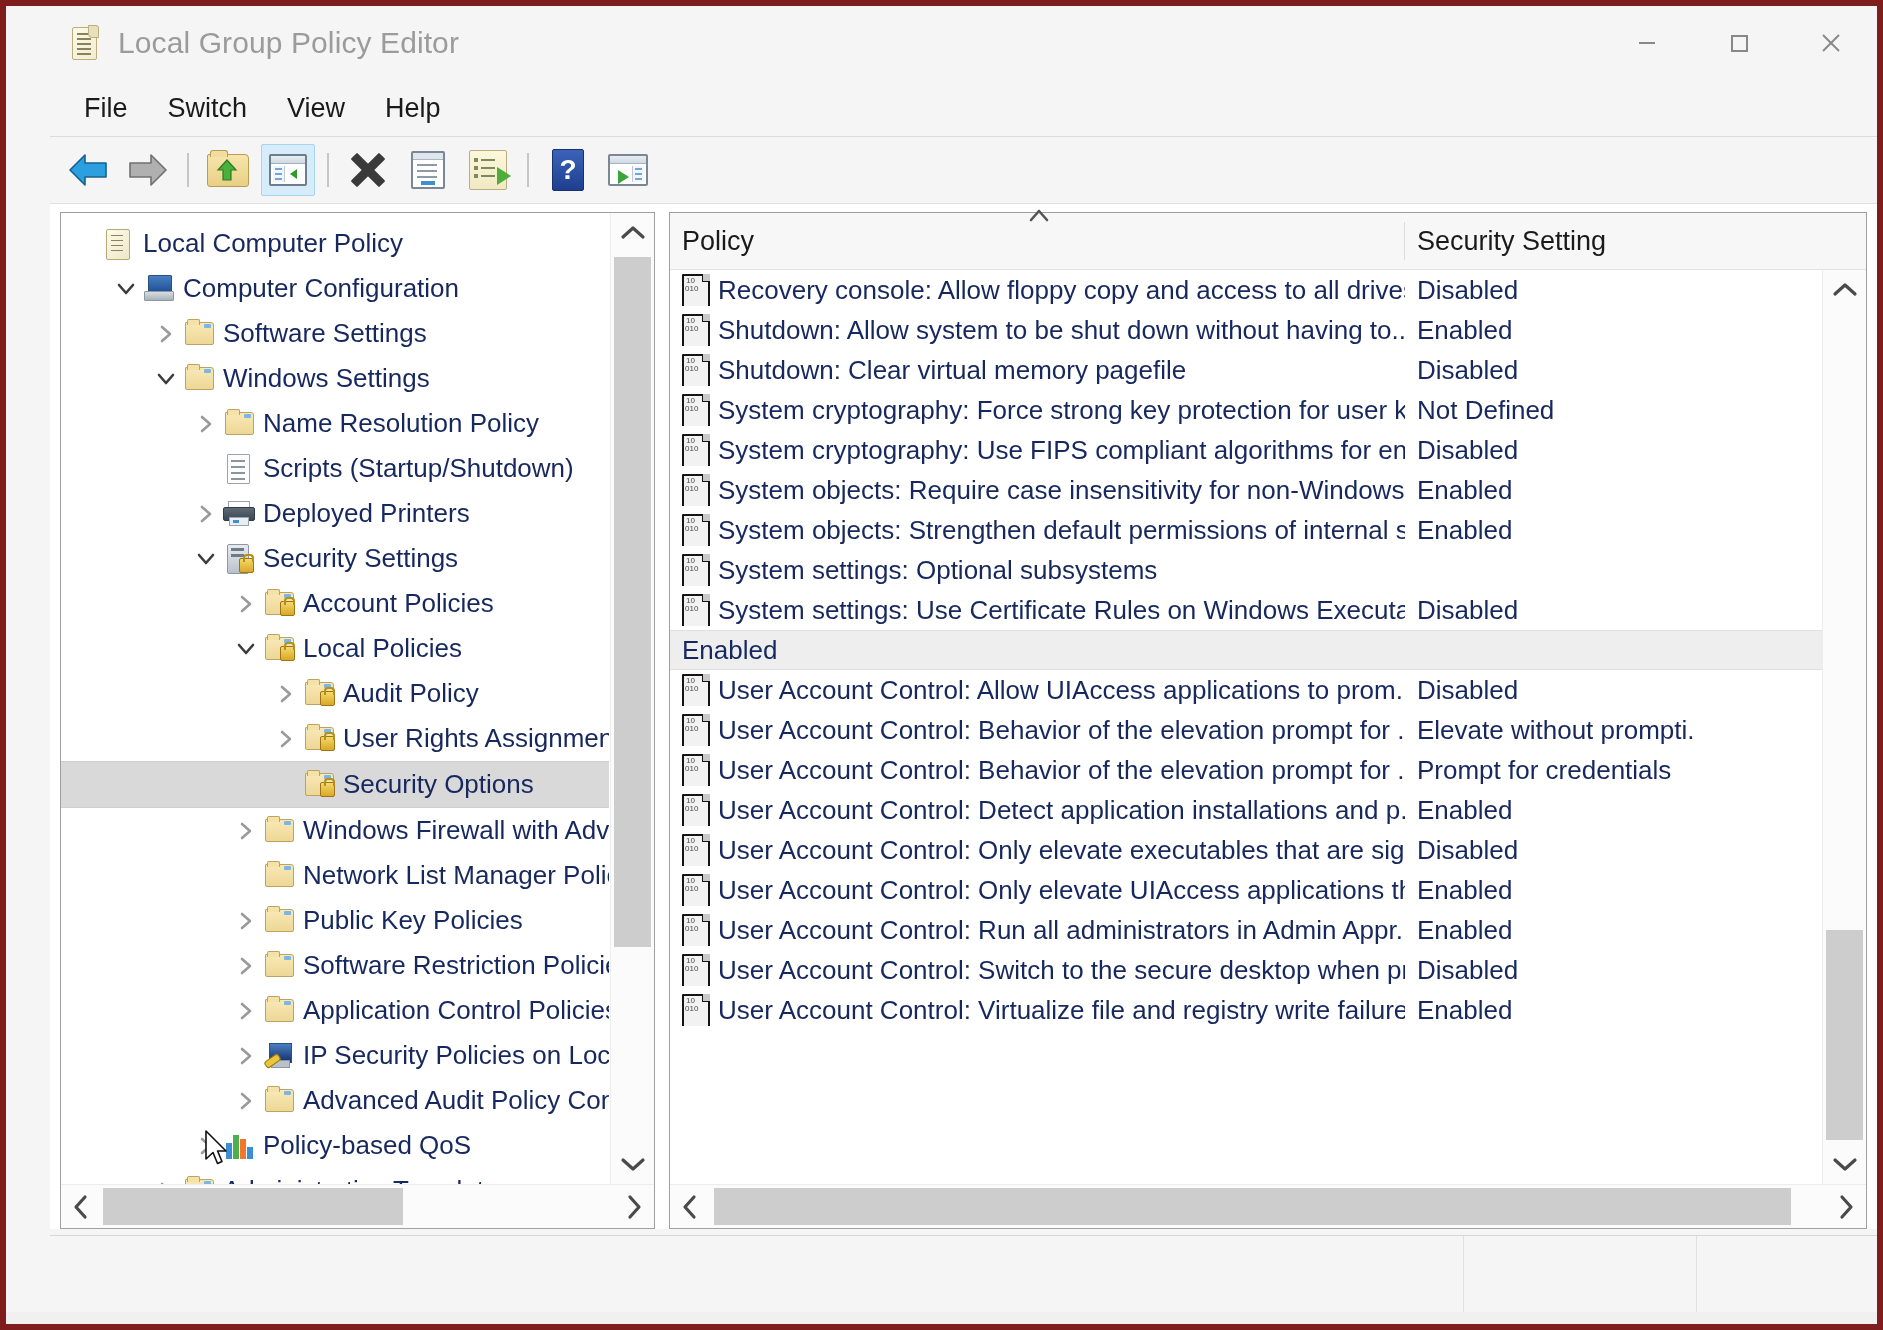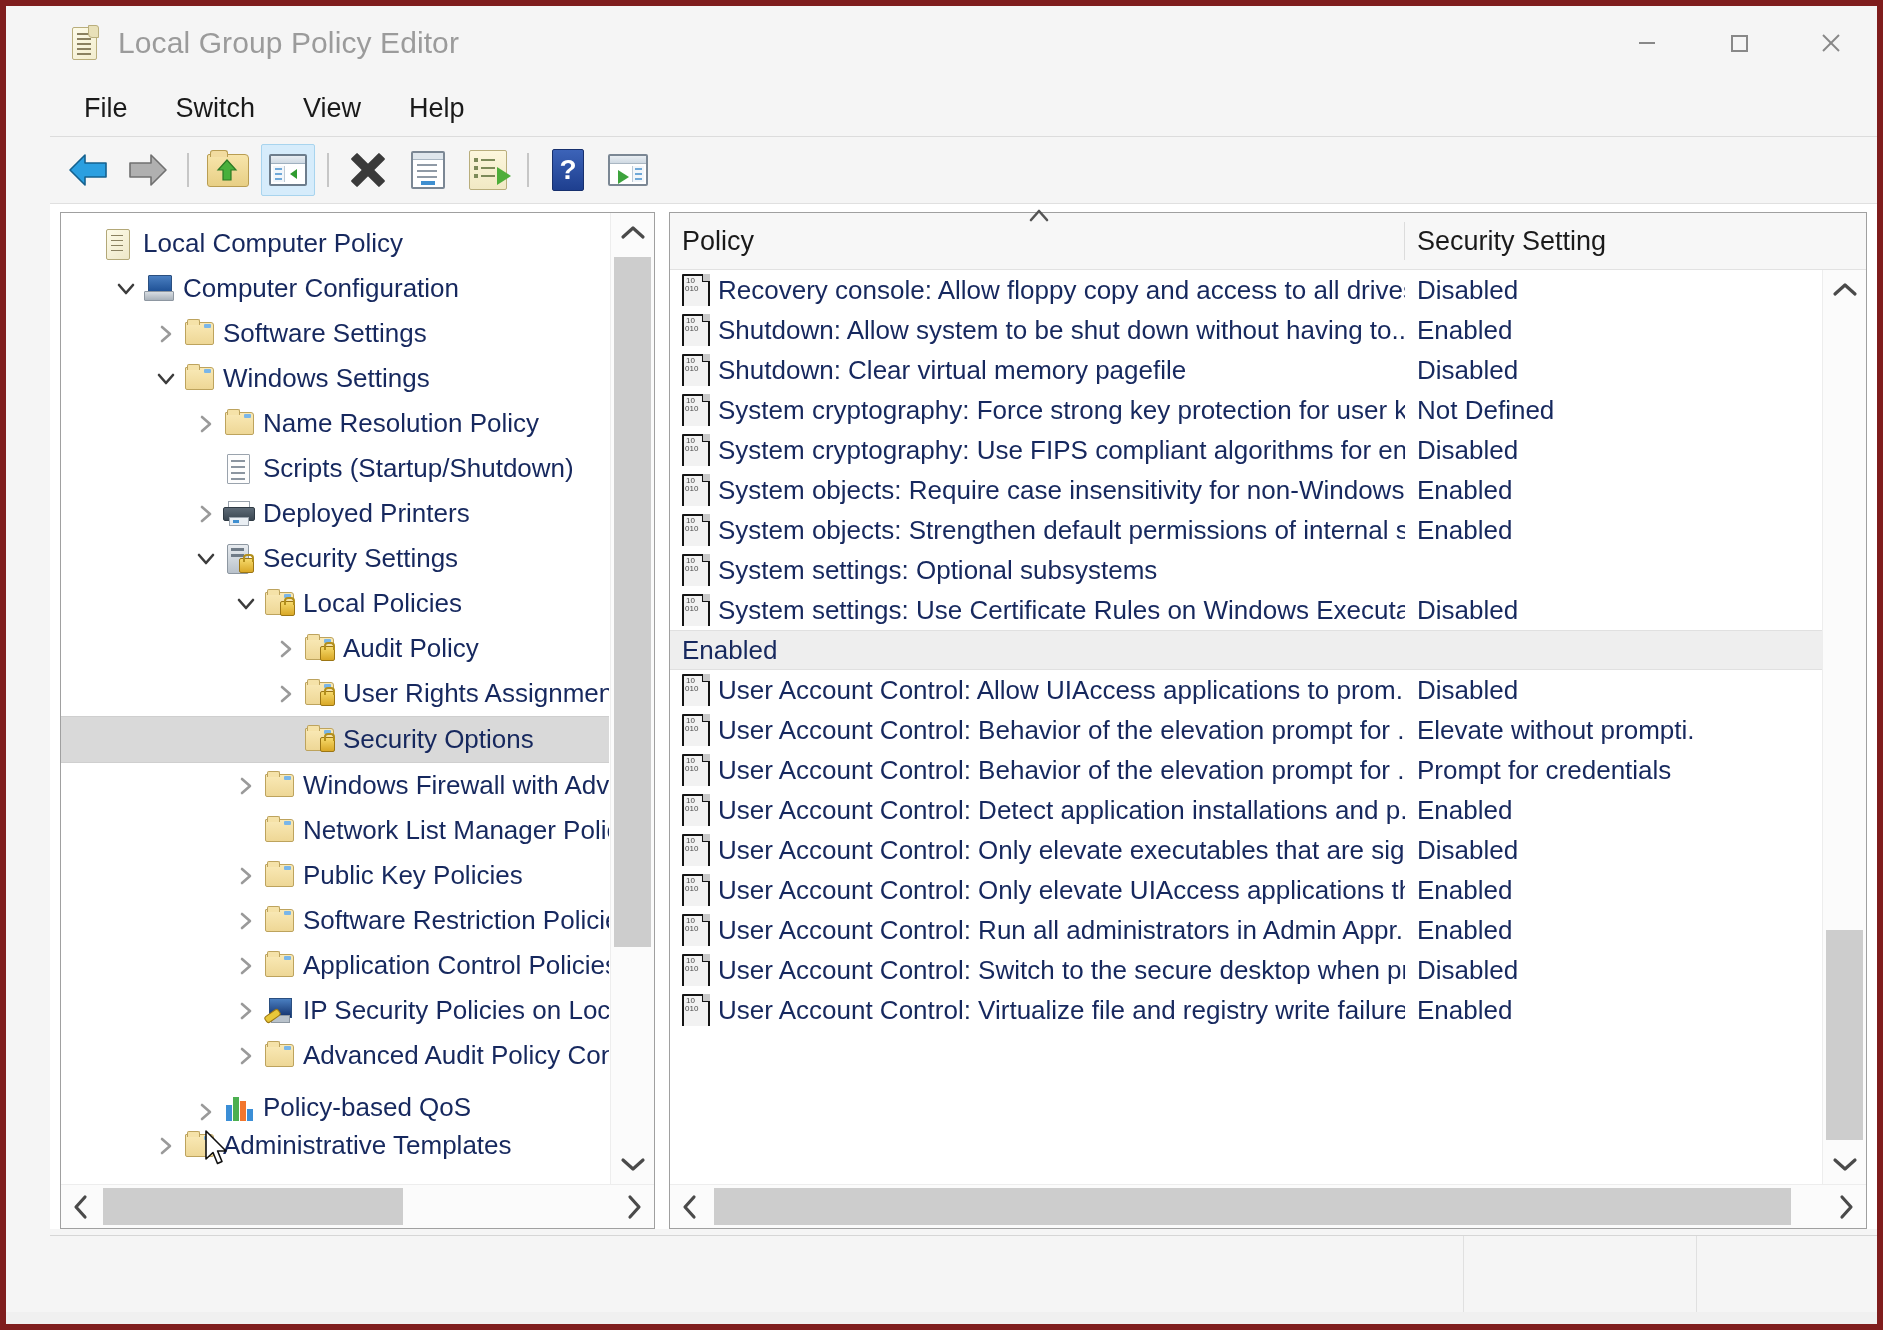--- a/index.html
+++ b/index.html
@@ -99,21 +99,20 @@
 
   
   #menubar {
     height: 56px;
     flex: 0 0 56px;
     display: flex;
     align-items: center;
     padding-left: 14px;
     background: #f5f5f5;
     border-bottom: 1px solid #dcdcdc;
-    gap: 8px;
   }
   .menu-item {
     font-size: 27px;
     color: #1a1a1a;
     padding: 4px 20px;
     cursor: default;
     white-space: nowrap;
   }
 
   
@@ -730,20 +729,34 @@
                   <path d="M4 7 L11 15 L18 7" fill="none" stroke="#3c3c3c" stroke-width="2.6" stroke-linecap="round" stroke-linejoin="round"></path>
                 </svg>
               </span>
               <span class="ticon">
                 <span class="i-server"></span>
                 <span class="i-lock" style="left:16px;top:14px;right:auto;bottom:auto;"></span>
               </span>
               <span class="label">Security Settings</span>
             </div>
             <div class="tnode" style="padding-left: 170px;">
+              <span class="chev">
+                <svg width="22" height="22" viewBox="0 0 22 22">
+                  <path d="M7 4 L15 11 L7 18" fill="none" stroke="#9a9a9a" stroke-width="2.6" stroke-linecap="round" stroke-linejoin="round"></path>
+                </svg>
+              </span>
+              <span class="ticon">
+                <span class="i-folder">
+                  <span class="tab"></span>
+                  <span class="i-lock"></span>
+                </span>
+              </span>
+              <span class="label">Account Policies</span>
+            </div>
+            <div class="tnode" style="padding-left: 170px;">
               <span class="chev open">
                 <svg width="22" height="22" viewBox="0 0 22 22">
                   <path d="M4 7 L11 15 L18 7" fill="none" stroke="#3c3c3c" stroke-width="2.6" stroke-linecap="round" stroke-linejoin="round"></path>
                 </svg>
               </span>
               <span class="ticon">
                 <span class="i-folder">
                   <span class="tab"></span>
                   <span class="i-lock"></span>
                 </span>
@@ -870,21 +883,21 @@
                   <path d="M7 4 L15 11 L7 18" fill="none" stroke="#9a9a9a" stroke-width="2.6" stroke-linecap="round" stroke-linejoin="round"></path>
                 </svg>
               </span>
               <span class="ticon">
                 <span class="i-folder">
                   <span class="tab"></span>
                 </span>
               </span>
               <span class="label">Advanced Audit Policy Configur</span>
             </div>
-            <div class="tnode" style="padding-left: 130px; align-items: flex-end;">
+            <div class="tnode" style="padding-left: 130px;">
               <span class="chev">
                 <svg width="22" height="22" viewBox="0 0 22 22">
                   <path d="M7 4 L15 11 L7 18" fill="none" stroke="#9a9a9a" stroke-width="2.6" stroke-linecap="round" stroke-linejoin="round"></path>
                 </svg>
               </span>
               <span class="ticon">
                 <span class="i-chart">
                   <i></i>
                   <i></i>
                   <i></i>

